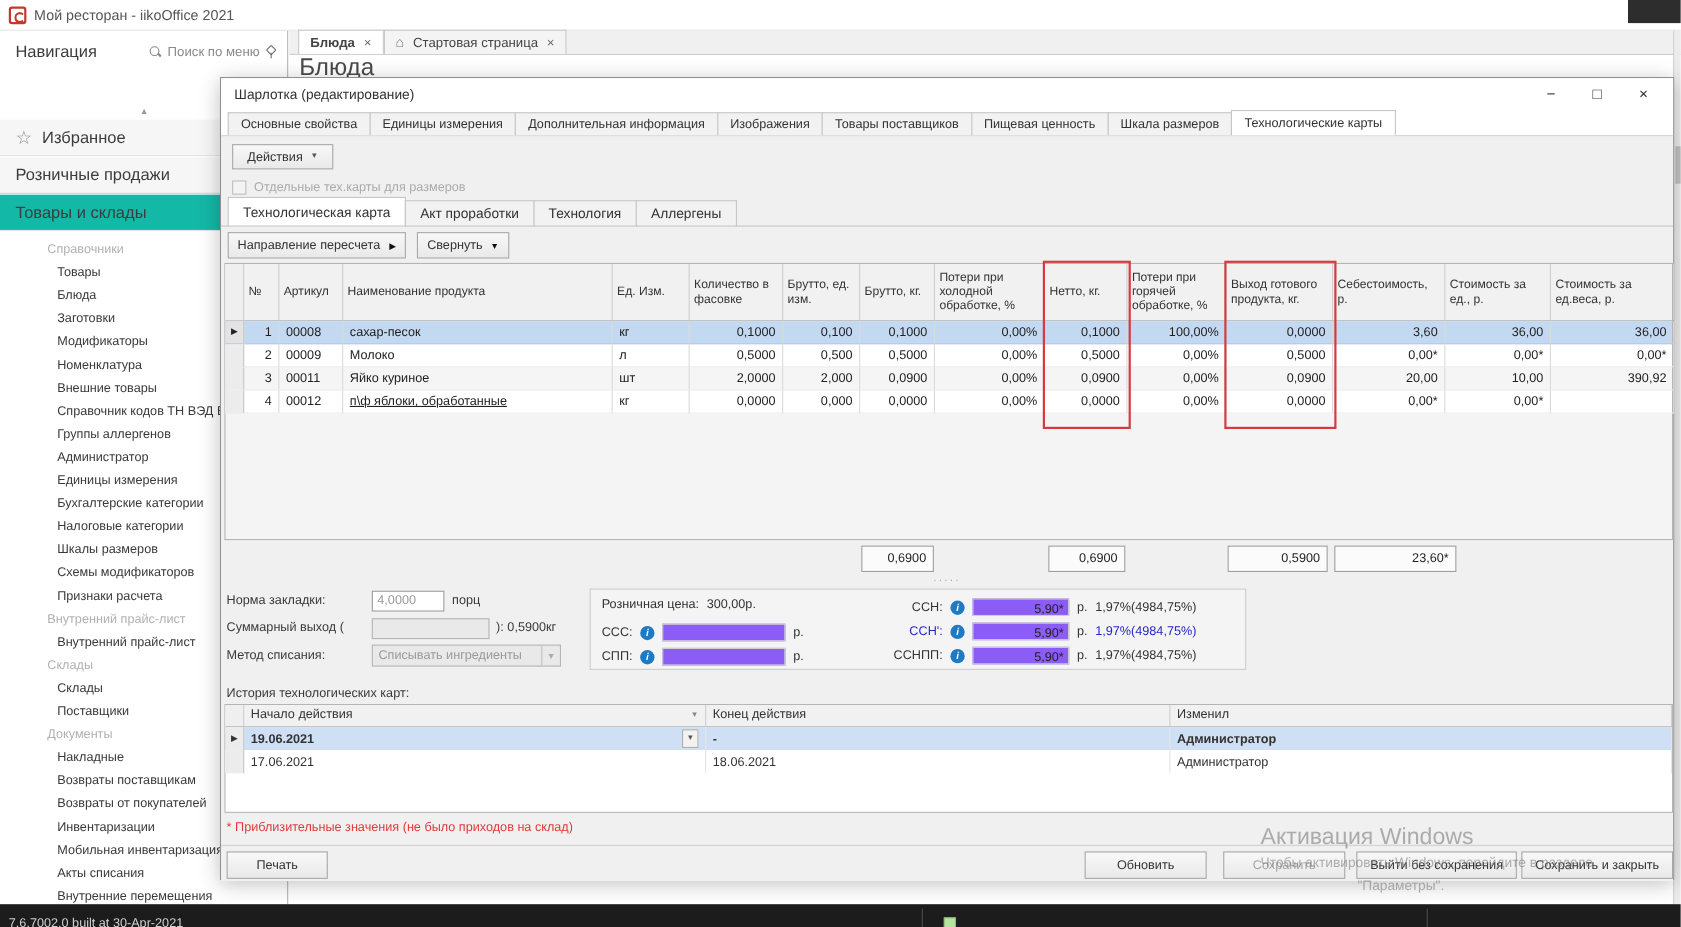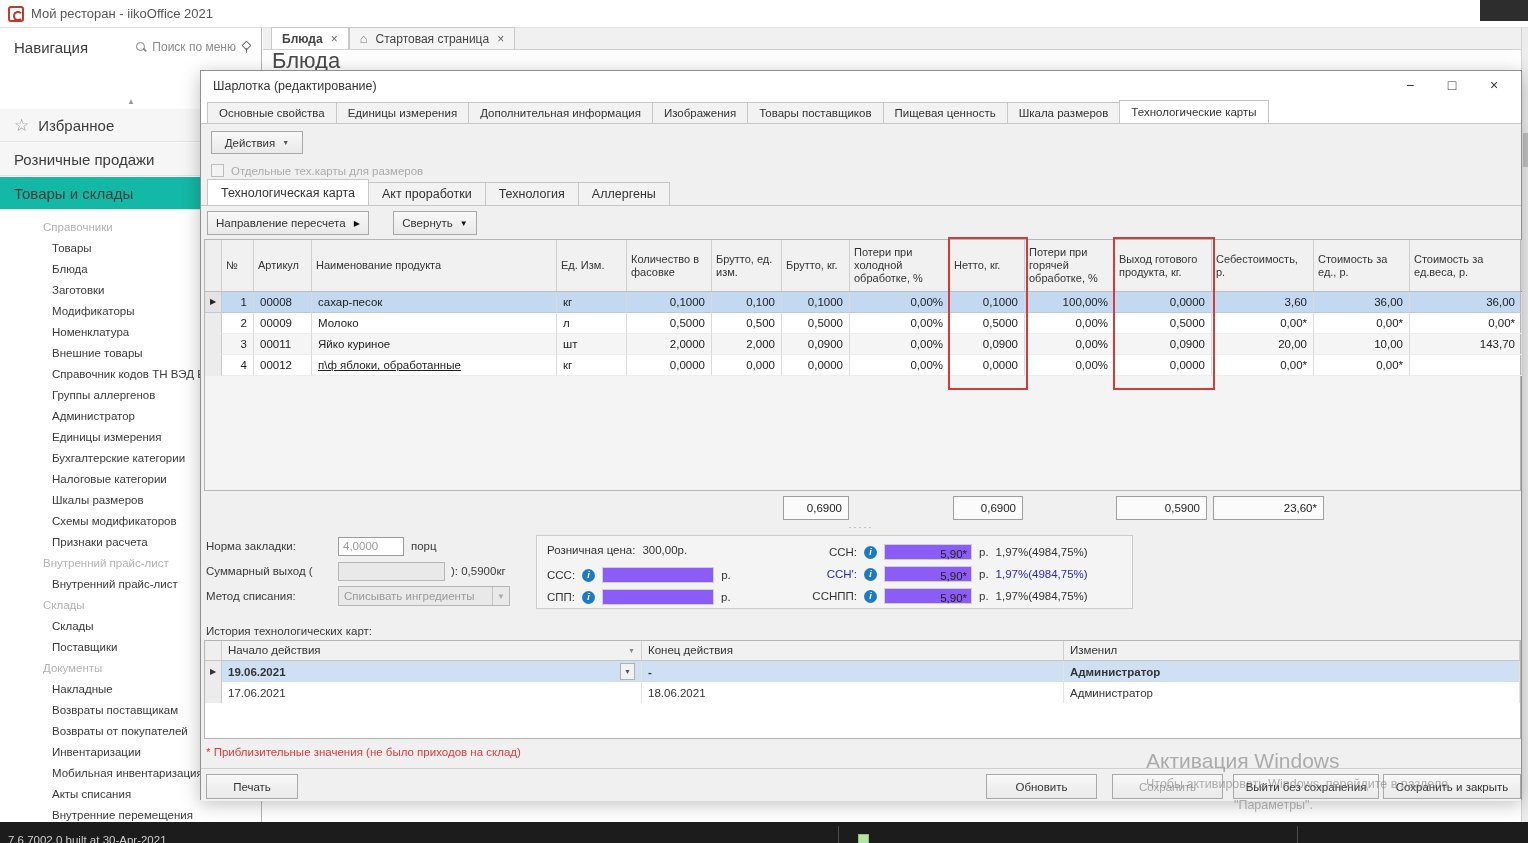--- a/index.html
+++ b/index.html
@@ -62,21 +62,21 @@
   .actions-btn { position:absolute; left:10px; top:7px; width:92px; height:23px; }
   .caret-down-sm { font-size:7px; color:#555; }
   .chk-row { position:absolute; left:10px; top:40px; display:flex; align-items:center; gap:7px; }
   .chk { width:13px; height:13px; border:1px solid #bdbdbd; background:#f3f3f3; }
   .chk-label { color:#ababab; font-size:11.5px; }
 
   .subtabs { position:absolute; left:6px; top:55px; height:27px; display:flex; align-items:flex-end; }
   .subtab { height:24px; line-height:23px; padding:0 13px; border:1px solid #c6c6c6; border-bottom:none; background:#f2f2f2; font-size:12.5px; color:#333; margin-right:-1px; }
   .subtab.active { background:#fff; height:27px; line-height:26px; }
   .subtab-line { position:absolute; left:0; top:81px; width:100%; border-bottom:1px solid #c6c6c6; }
-  .tc-toolbar { position:absolute; left:6px; top:87px; height:24px; display:flex; gap:24px; }
+  .tc-toolbar { position:absolute; left:6px; top:87px; height:24px; display:flex; gap:10px; }
   .recalc-btn { width:162px; height:24px; justify-content:space-between; padding:0 8px; }
   .collapse-btn { width:84px; height:24px; }
   .tri { font-size:8px; color:#111; }
 
   
   .grid-wrap { position:absolute; left:3px; top:115px; width:1317px; height:252px; border:1px solid #b5b5b5; background:#f4f4f4; }
   .trow { display:grid; grid-template-columns:17px 32px 58px 245px 70px 85px 70px 68px 100px 75px 90px 97px 102px 96px 112px; }
   .ghead { height:52px; background:#f1f1f1; border-bottom:1px solid #bdbdbd; }
   .ghead .th { font-size:11px; line-height:1.18; color:#333; border-right:1px solid #cfcfcf; padding:2px 4px; display:flex; align-items:center; overflow:hidden; }
   .ghead .th.ind { border-right:1px solid #cfcfcf; background:#efefef; }
@@ -344,21 +344,21 @@
               <div class="td ">шт</div>
               <div class="td r">2,0000</div>
               <div class="td r">2,000</div>
               <div class="td r">0,0900</div>
               <div class="td r">0,00%</div>
               <div class="td r">0,0900</div>
               <div class="td r">0,00%</div>
               <div class="td r">0,0900</div>
               <div class="td r">20,00</div>
               <div class="td r">10,00</div>
-              <div class="td r">143,70</div>
+              <div class="td r">390,92</div>
             </div>
             <div class="trow grow">
               <div class="td ind"></div>
               <div class="td r">4</div>
               <div class="td ">00012</div>
               <div class="td  u">п\ф яблоки, обработанные</div>
               <div class="td ">кг</div>
               <div class="td r">0,0000</div>
               <div class="td r">0,000</div>
               <div class="td r">0,0000</div>

